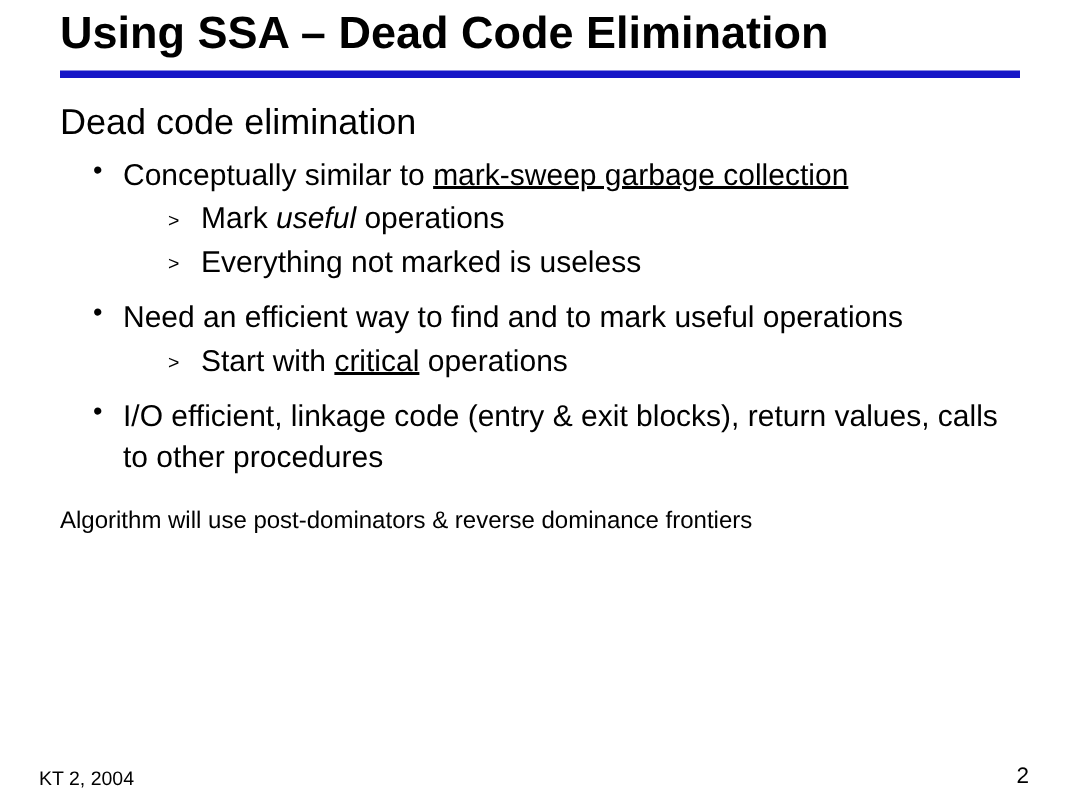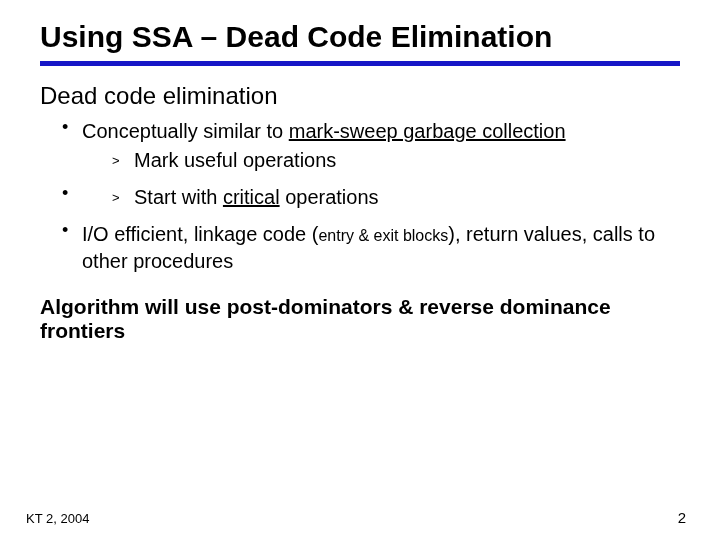--- a/index.html
+++ b/index.html
@@ -10,21 +10,21 @@
     background: #fff;
     font-family: "Comic Sans MS", "Comic Sans", cursive, sans-serif;
     color: #000;
     overflow: hidden;
   }
   .slide {
     position: relative;
     box-sizing: border-box;
     width: 720px;
     height: 540px;
-    padding: 20px 40px 0 40px;
+    padding: 6px 40px 0 40px;
   }
   .title {
     font-weight: bold;
     font-size: 30px;
     line-height: 1.15;
     margin: 0 0 6px 0;
   }
   .rule {
     border: 0;
     border-top: 5px solid #1616c7;
@@ -67,26 +67,25 @@
   }
   ul.b2 > li::before {
     content: ">";
     position: absolute;
     left: 0;
     top: 5px;
     font-size: 13px;
     font-family: Arial, sans-serif;
   }
   .u { text-decoration: underline; }
-  .i { }
-  .small { font-size: 16px; text-align: center; }
+  .i { font-style: italic; }
+  .small { font-size: 20px; text-align: center; }
   .closing {
-    font-size: 21px;
+    font-size: 16px;
     margin-top: 20px;
-    font-weight: bold;
   }
   .footer-left {
     position: absolute;
     left: 26px;
     bottom: 14px;
     font-size: 13px;
     text-align: right;
   }
   .footer-right {
     position: absolute;
@@ -105,23 +104,25 @@
 
   <div class="sect">Dead code elimination</div>
 
   <ul class="b1">
     <li>
       <span>Conceptually similar to </span><span class="u">mark-sweep garbage collection</span>
       <ul class="b2">
         <li>
           <span>Mark </span><span class="i">useful </span><span> operations</span>
         </li>
+        <li>Everything not marked is useless</li>
       </ul>
     </li>
     <li>
+      <span>Need an efficient way to find and to mark useful operations</span>
       <ul class="b2">
         <li>
           <span>Start with </span><span class="u">critical</span><span> operations</span>
         </li>
       </ul>
     </li>
   </ul>
 
 
   <ul class="b1">

